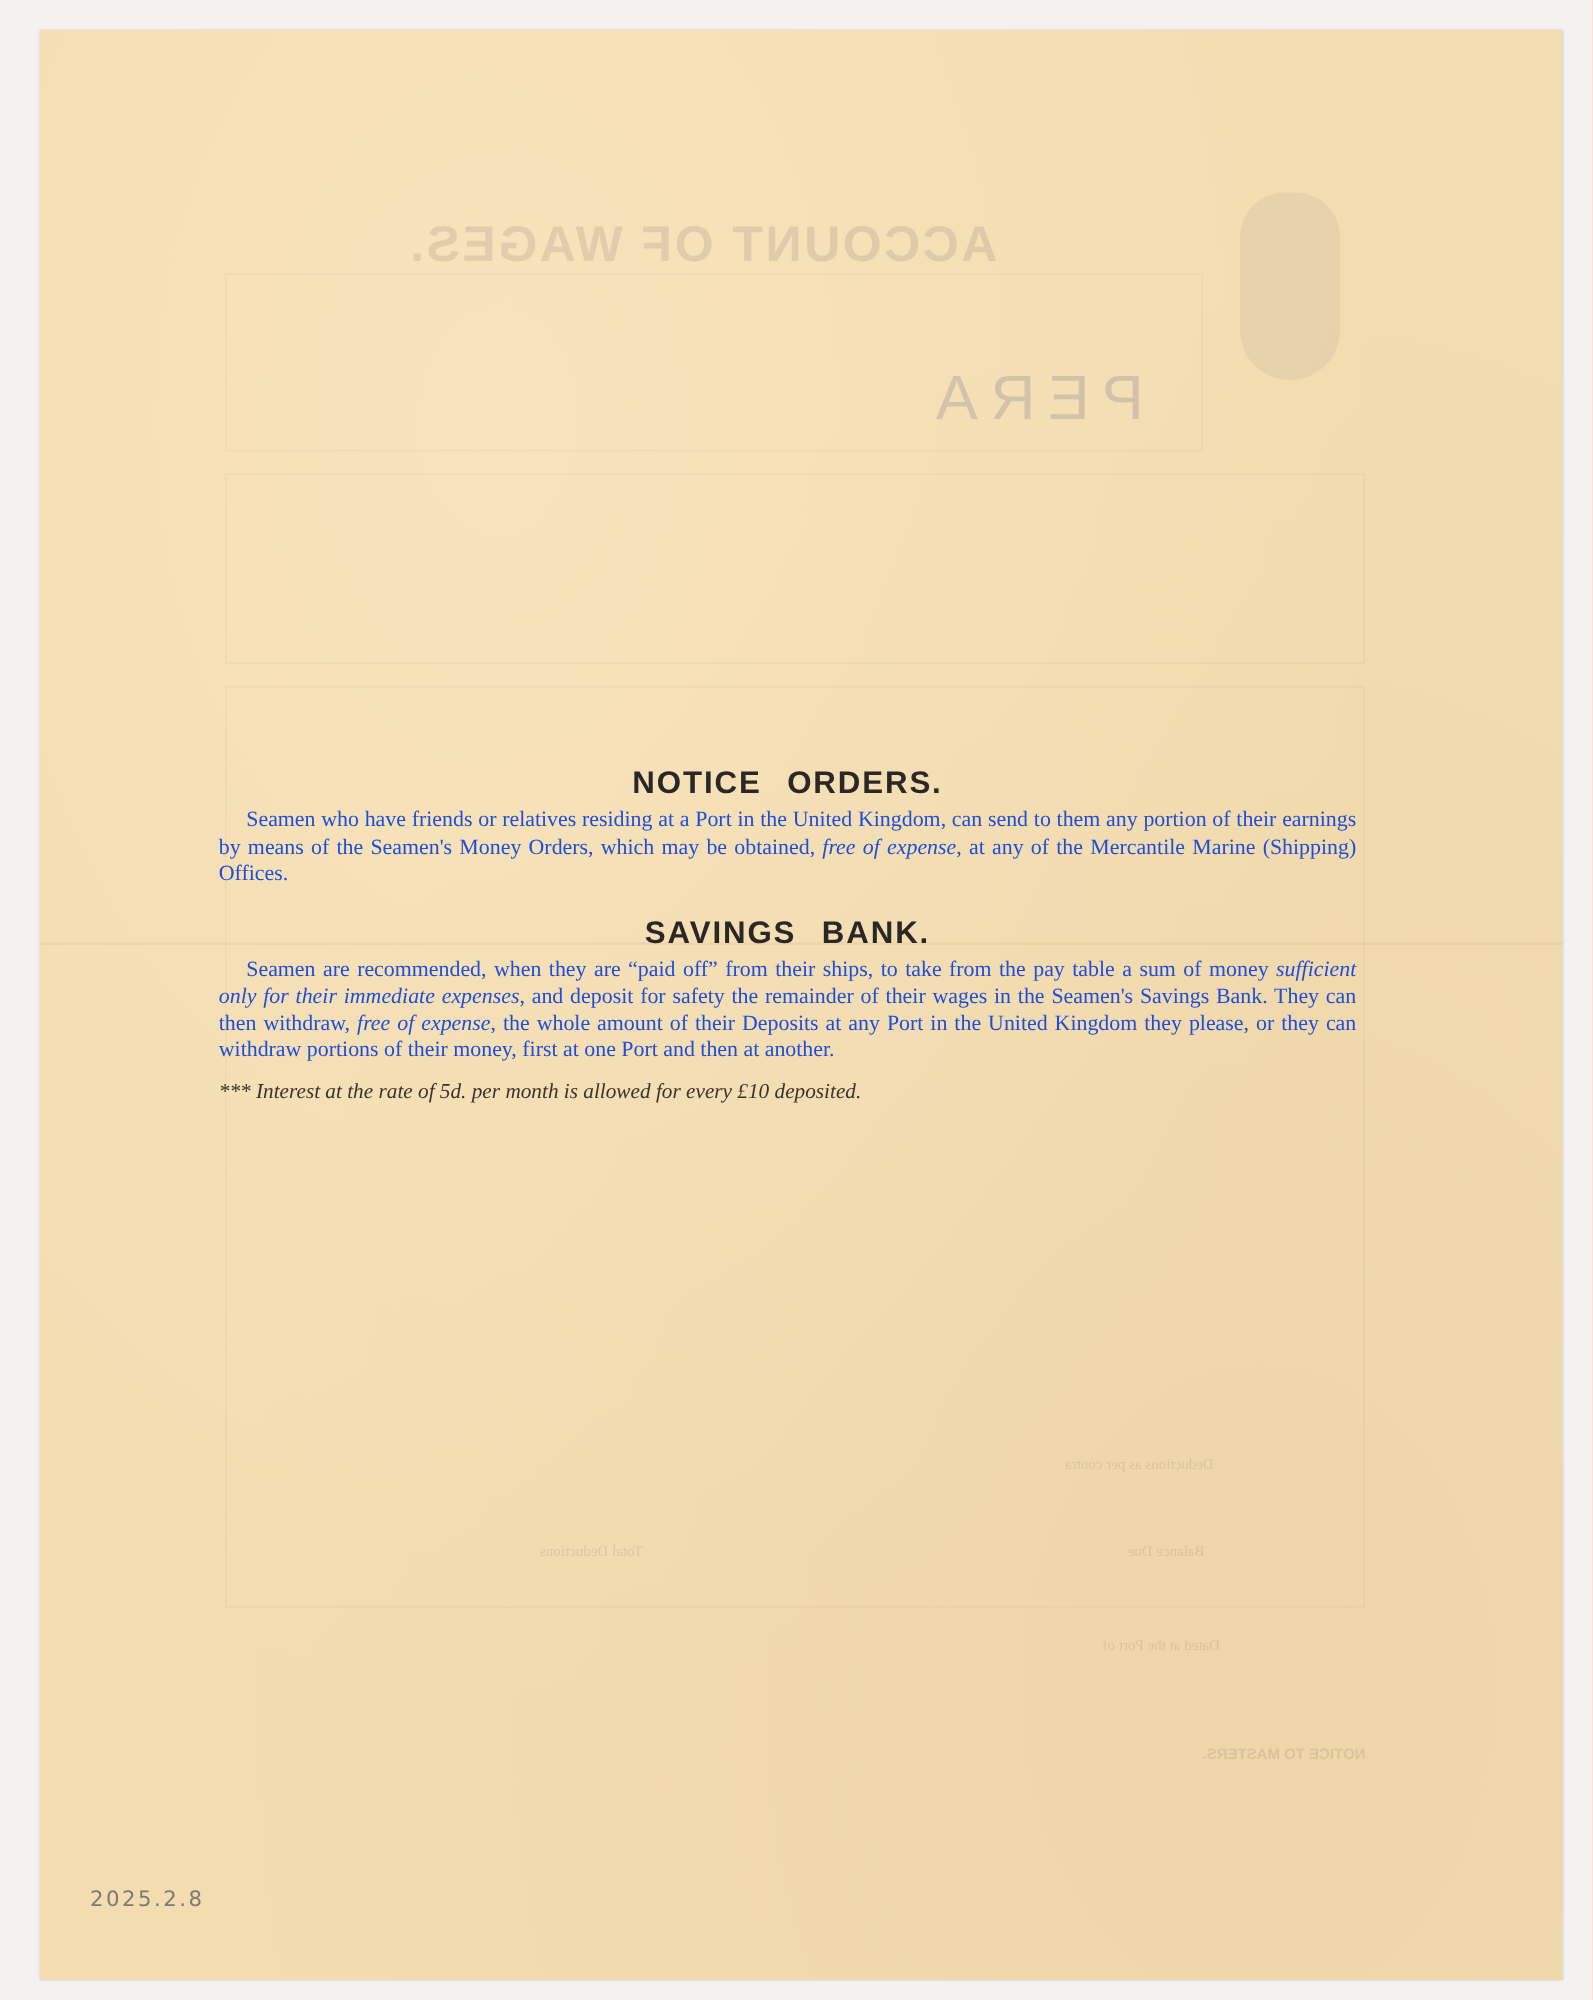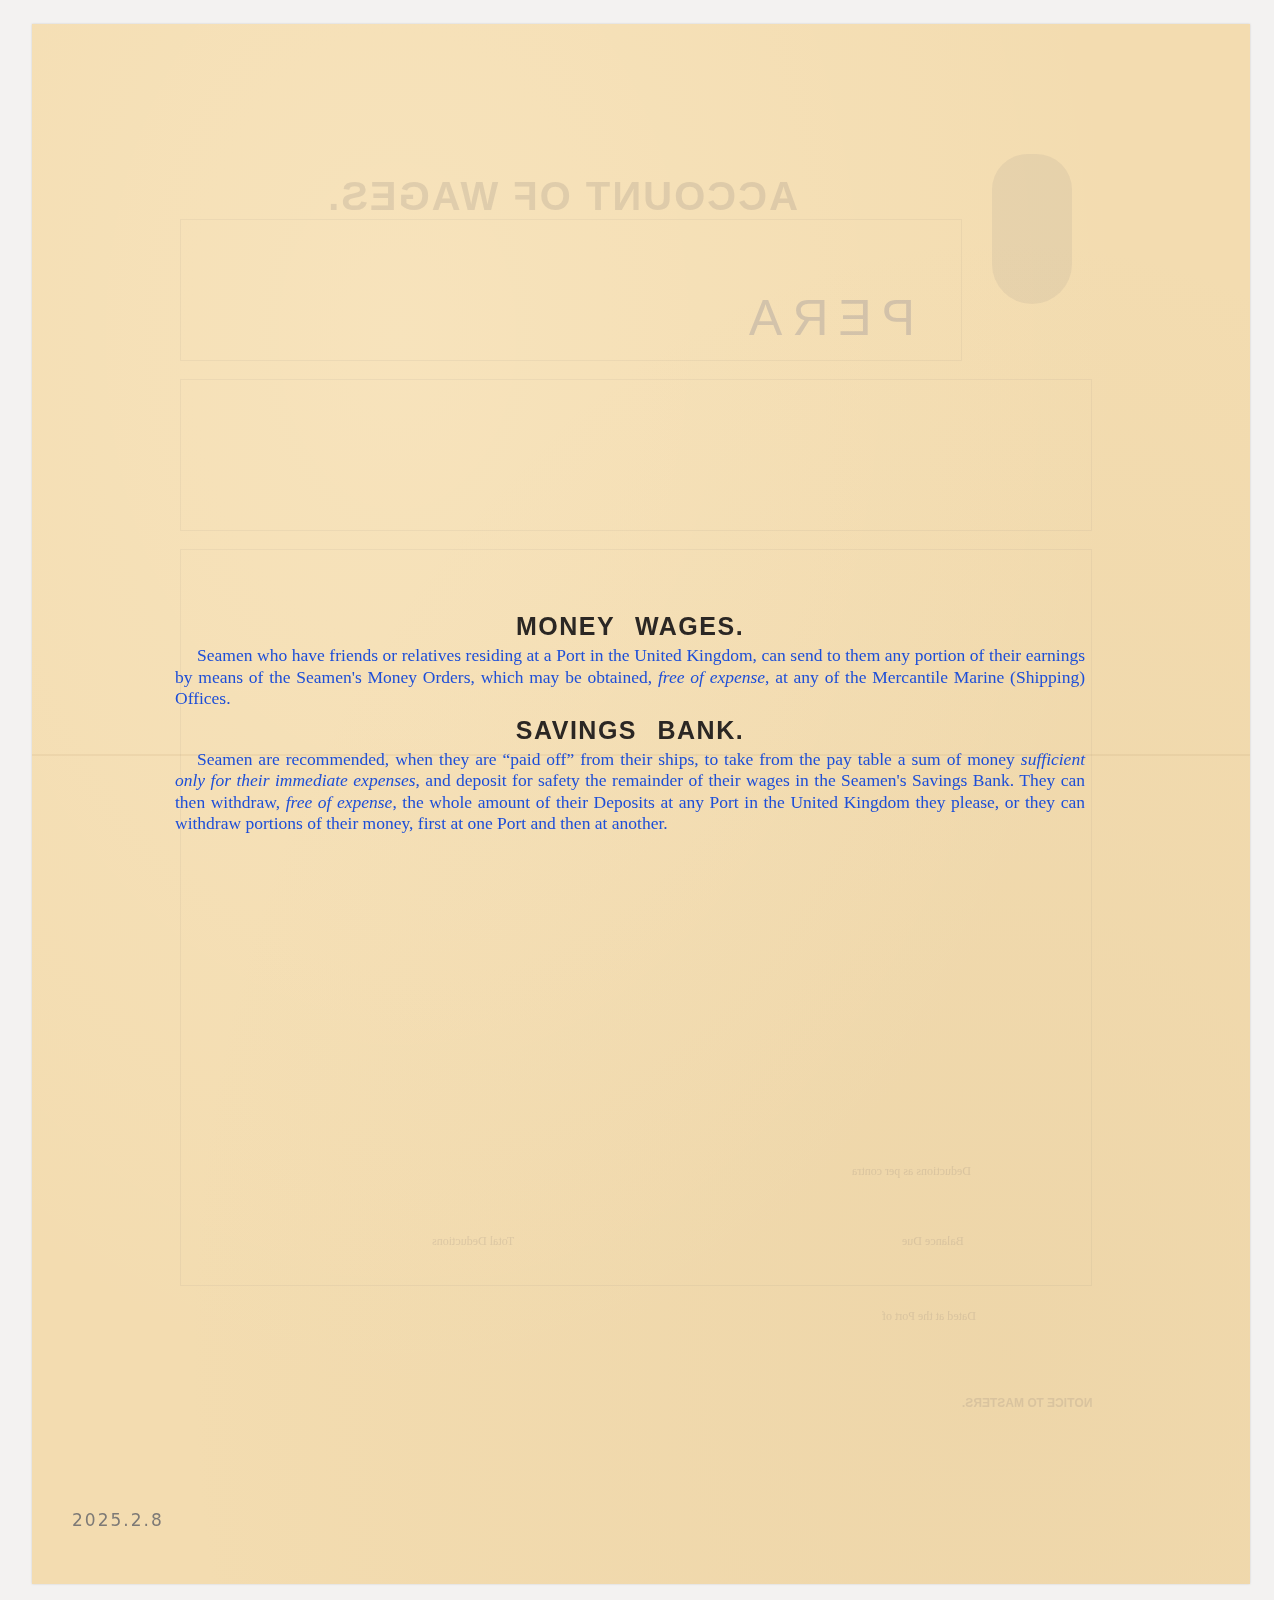--- a/index.html
+++ b/index.html
@@ -50,21 +50,21 @@
   .heading {
     font-family: "Liberation Sans", sans-serif; font-weight: bold;
     font-size: 25px; letter-spacing: 1.5px; text-align: center;
     margin: 0; color: #2b2724; word-spacing: 12px;
   }
   .para {
     font-size: 17.5px; line-height: 21.5px; text-align: justify; margin: 4px 0 0 0;
     text-indent: 22px; color: #1d4ed8;
   }
   .para i { font-style: italic; }
-  .heading.second { margin-top: 6px; }
+  .heading.second { margin-top: 22px; }
   .note {
     font-size: 17px; font-style: italic; margin: 12px 0 0 0; color: #3a332c;
   }
   .info {
     font-family: "Liberation Sans", sans-serif; font-size: 18px; line-height: 22px;
     letter-spacing: 0.6px; word-spacing: 6px; text-align: justify; margin: 10px 0 0 0;
     color: #2b2724;
   }
   .pencil {
     position: absolute; left: 72px; top: 1510px;
@@ -85,22 +85,23 @@
   <div class="ghost-grid" style="left:148px; top:355px; width:910px; height:150px;"></div>
   <div class="ghost-grid" style="left:148px; top:525px; width:910px; height:735px;"></div>
   <div class="ghost ghost-small" style="left:820px; top:1140px;">Deductions as per contra</div>
   <div class="ghost ghost-small" style="left:870px; top:1210px;">Balance Due</div>
   <div class="ghost ghost-small" style="left:400px; top:1210px;">Total Deductions</div>
   <div class="ghost ghost-small" style="left:850px; top:1285px;">Dated at the Port of</div>
   <div class="ghost ghost-small" style="left:930px; top:1372px; font-weight:bold; font-family:'Liberation Sans', sans-serif;">NOTICE TO MASTERS.</div>
 </div>
 
 <div class="content">
-  <h2 class="heading">MONEY WAGES.</h2>
+  <h2 class="heading">NOTICE ORDERS.</h2>
   <p class="para"><span>Seamen who have friends or relatives residing at a Port in the United Kingdom, can send to them any portion of their earnings by means of the Seamen's Money Orders, which may be obtained, </span><i>free of expense</i><span>, at any of the Mercantile Marine (Shipping) Offices.</span></p>
 
   <h2 class="heading second">SAVINGS BANK.</h2>
   <p class="para"><span>Seamen are recommended, when they are “paid off” from their ships, to take from the pay table a sum of money </span><i>sufficient only for their immediate expenses</i><span>, and deposit for safety the remainder of their wages in the Seamen's Savings Bank.  They can then withdraw, </span><i>free of expense</i><span>, the whole amount of their Deposits at any Port in the United Kingdom they please, or they can withdraw portions of their money, first at one Port and then at another.</span></p>
 
+  <p class="note">*** Interest at the rate of 5d. per month is allowed for every £10 deposited.</p>
 
 </div>
 
 <div class="pencil">2025.2.8</div>
 
 </body></html>

